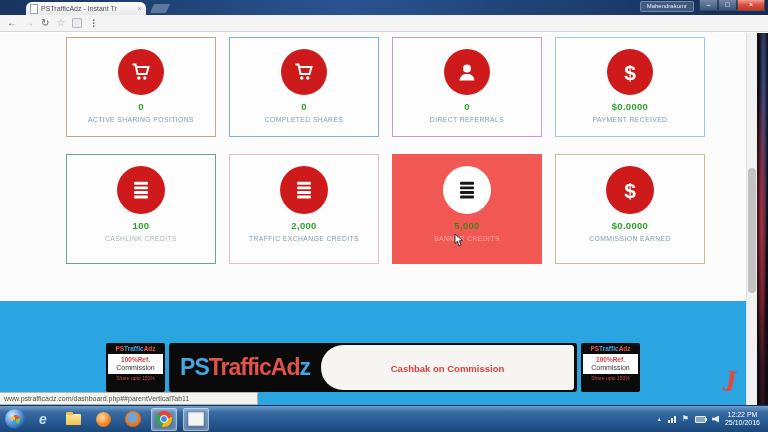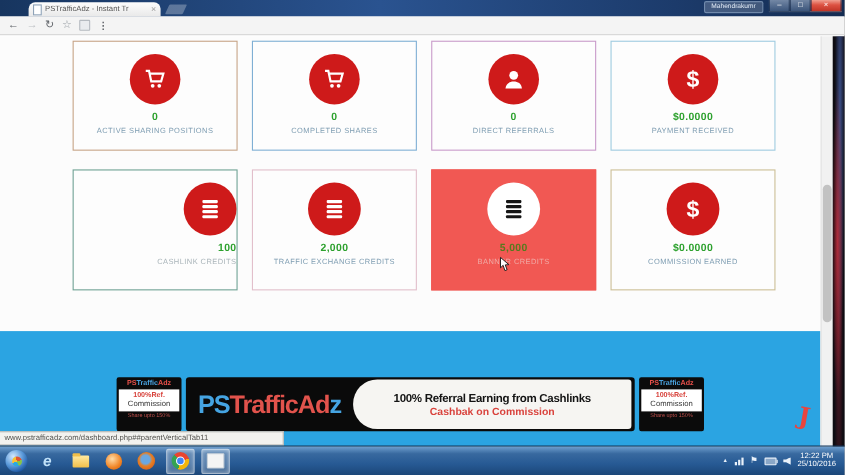--- a/index.html
+++ b/index.html
@@ -179,21 +179,21 @@
         </div>
         <div class="card" style="border-color: rgb(159, 203, 224);">
           <div class="circle" style="background: rgb(206, 26, 26);">
             <span style="color:#fff;font-size:21px;font-weight:bold;line-height:1">$</span>
           </div>
           <div class="val" style="color: rgb(45, 161, 46);">$0.0000</div>
           <div class="lbl" style="color: rgb(126, 157, 178);">PAYMENT RECEIVED</div>
         </div>
       </div>
     <div class="cards-row" id="row2">
-        <div class="card" style="border-color: rgb(111, 162, 148); align-items: flex-end;">
+        <div class="card" style="border-color: rgb(111, 162, 148);">
           <div class="circle" style="background: rgb(206, 26, 26);">
             <svg width="24" height="24" viewBox="0 0 24 24">
               <rect x="5" y="3.8" width="14" height="2.9" rx="1" fill="#fff"></rect>
               <rect x="5" y="8.399999999999999" width="14" height="2.9" rx="1" fill="#fff"></rect>
               <rect x="5" y="13" width="14" height="2.9" rx="1" fill="#fff"></rect>
               <rect x="5" y="17.599999999999998" width="14" height="2.9" rx="1" fill="#fff"></rect>
             </svg>
           </div>
           <div class="val" style="color: rgb(45, 161, 46);">100</div>
           <div class="lbl" style="color: rgb(169, 180, 185);">CASHLINK CREDITS</div>
@@ -247,21 +247,20 @@
         </div>
 
         <div class="main-banner">
           <div class="mb-logo">
               <span style="color: rgb(69, 164, 226);">PS</span>
               <span style="color: rgb(226, 83, 76);">Traffic</span>
               <span style="color: rgb(226, 83, 76);">Ad</span>
               <span style="color: rgb(69, 164, 226);">z</span>
             </div>
           <div class="mb-right">
-            <div class="mb-l1">100% Referral Earning from Cashlinks</div>
             <div class="mb-l2">Cashbak on Commission</div>
           </div>
         </div>
 
         <div class="side-box">
           <div class="sb-logo"><span style="color: rgb(232, 80, 74);">PS</span><span style="color: rgb(74, 163, 224);">Traffic</span><span style="color: rgb(232, 80, 74);">Adz</span></div>
           <div class="sb-mid">
             <div class="sb-ref">100%Ref.</div>
             <div class="sb-com">Commission</div>
           </div>

